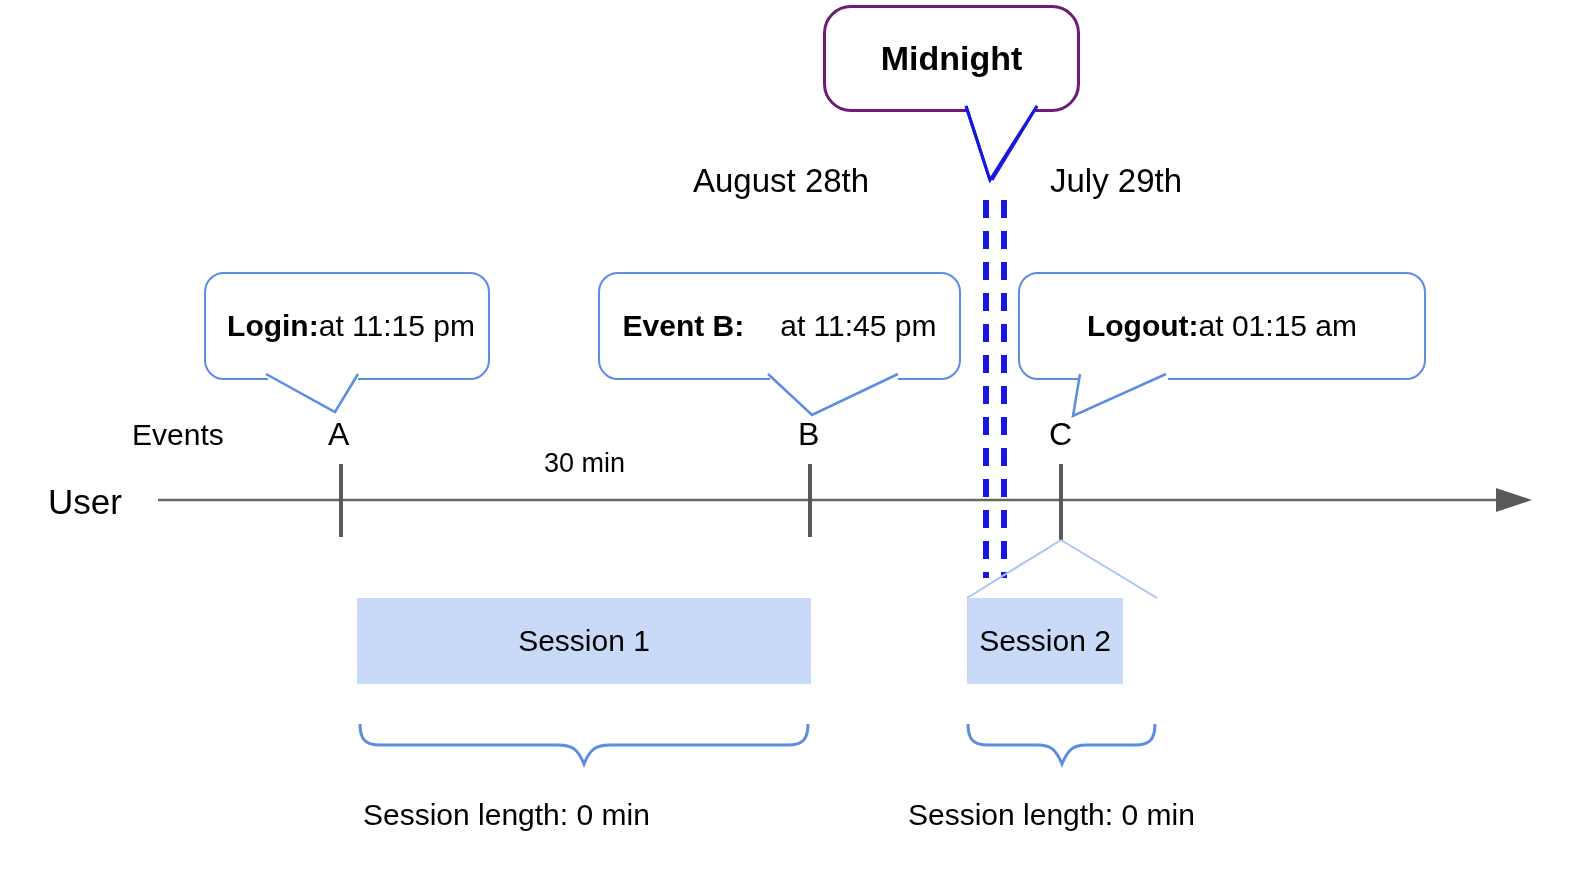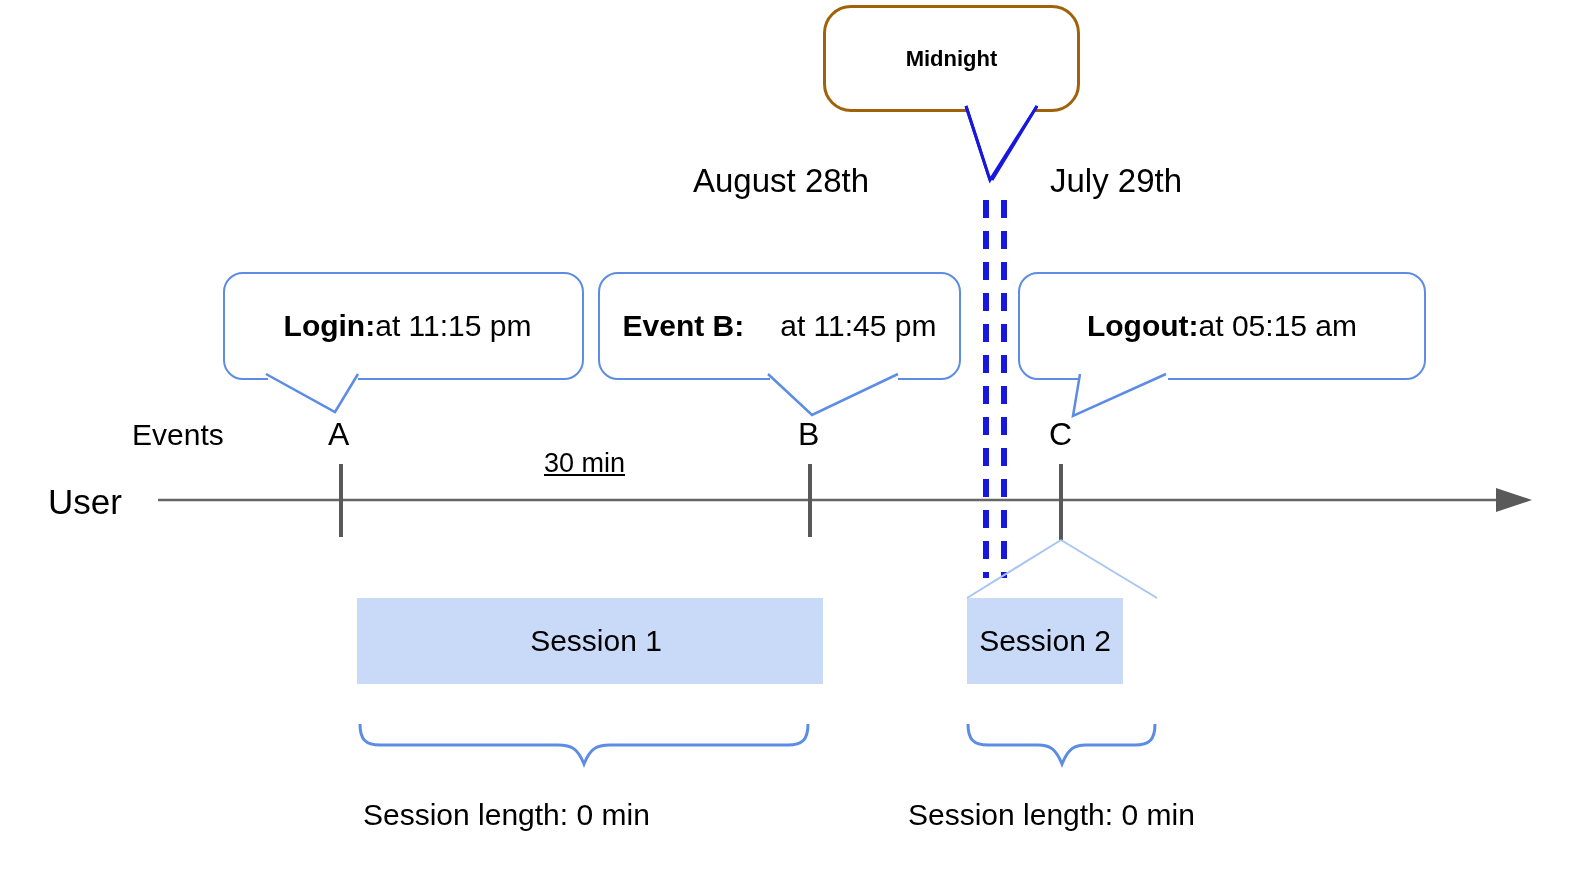--- a/index.html
+++ b/index.html
@@ -8,21 +8,21 @@
     font-family:"Liberation Sans","DejaVu Sans",sans-serif;color:#000;
     overflow:hidden;
   }
   
   .bubble{
     position:absolute;box-sizing:border-box;background:#fff;
     display:flex;align-items:center;justify-content:center;
     font-size:30px;white-space:nowrap;z-index:1;
   }
   .bubble.light{border:2.5px solid #5c8ce4;border-radius:20px;}
-  .bubble.dark{border:3px solid #a16207;border-radius:28px;font-weight:bold;font-size:22px;text-align:right;}
+  .bubble.dark{border:3px solid #701a75;border-radius:28px;font-weight:bold;font-size:34px;text-align:right;}
   .bubble .b{font-weight:bold;}
   
   #shapes{position:absolute;left:0;top:0;z-index:2;pointer-events:none;}
   .label{position:absolute;white-space:nowrap;z-index:3;}
   .session-box{
     position:absolute;background:#c9daf8;display:flex;align-items:center;justify-content:center;
     font-size:30px;z-index:1;
   }
   .date{font-size:33px;}
   .evt{font-size:32px;}
@@ -32,43 +32,43 @@
 
 <div id="canvas">
 
   <div class="bubble dark" style="left:823px;top:5px;width:257px;height:107px;">
     <span>Midnight</span>
   </div>
 
   <div class="label date" style="left:693px;top:162px;">August 28th</div>
   <div class="label date" style="left:1050px;top:162px;">July 29th</div>
 
-  <div class="bubble light" style="left:223px;top:272px;width:361px;height:108px;padding-left:8px;">
+  <div class="bubble light" style="left:204px;top:272px;width:286px;height:108px;padding-left:8px;">
     <span class="b">Login:</span>
       <span> at 11:15 pm</span>
   </div>
   <div class="bubble light" style="left:598px;top:272px;width:363px;height:108px;gap:36px;">
     <span class="b">Event B:</span>
       <span> at 11:45 pm</span>
   </div>
   <div class="bubble light" style="left:1018px;top:272px;width:408px;height:108px;">
     <span class="b">Logout:</span>
-      <span> at 05:15 am</span>
+      <span> at 01:15 am</span>
   </div>
 
   <div class="label" style="left:132px;top:418px;font-size:30px;">Events</div>
   <div class="label" style="left:48px;top:482px;font-size:35px;">User</div>
 
   <div class="label evt" style="left:328px;top:416px;">A</div>
   <div class="label evt" style="left:798px;top:416px;">B</div>
   <div class="label evt" style="left:1049px;top:416px;">C</div>
 
-  <div class="label" style="left:544px;top:448px;font-size:27px;text-decoration:underline;">30 min</div>
+  <div class="label" style="left:544px;top:448px;font-size:27px;">30 min</div>
 
-  <div class="session-box" style="left:357px;top:598px;width:454px;height:86px;padding-left:12px;">
+  <div class="session-box" style="left:357px;top:598px;width:454px;height:86px;">
     <span>Session 1</span>
   </div>
   <div class="session-box" style="left:967px;top:598px;width:156px;height:86px;">
     <span>Session 2</span>
   </div>
 
   <div class="label" style="left:363px;top:798px;font-size:30px;">Session length: 0 min</div>
   <div class="label" style="left:908px;top:798px;font-size:30px;">Session length: 0 min</div>
 
   <svg id="shapes" width="1596" height="870" viewBox="0 0 1596 870">

